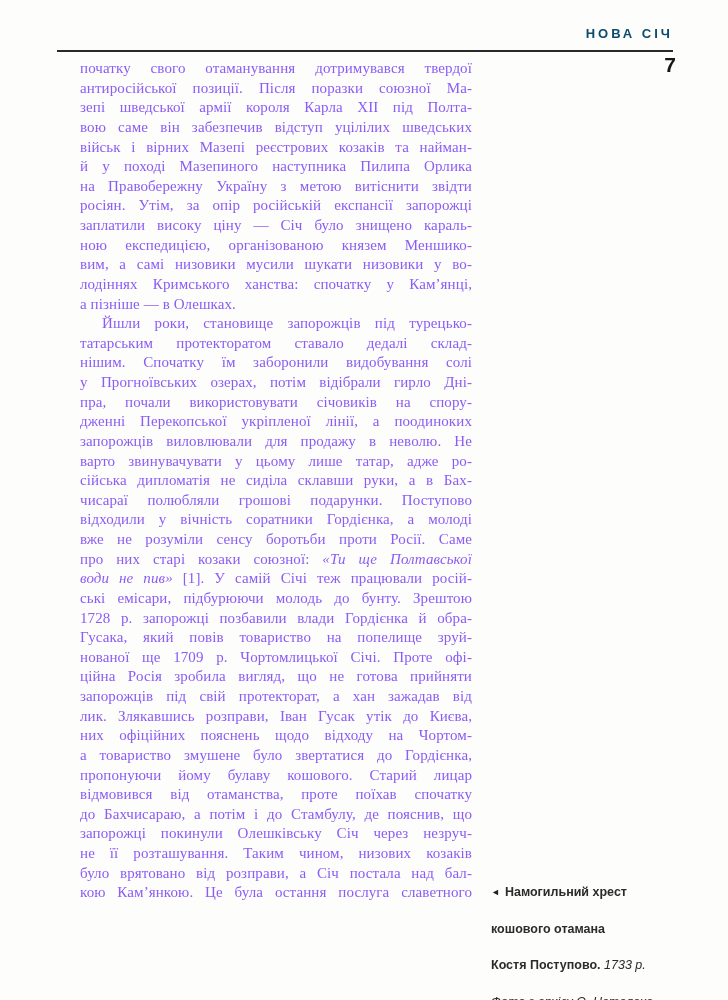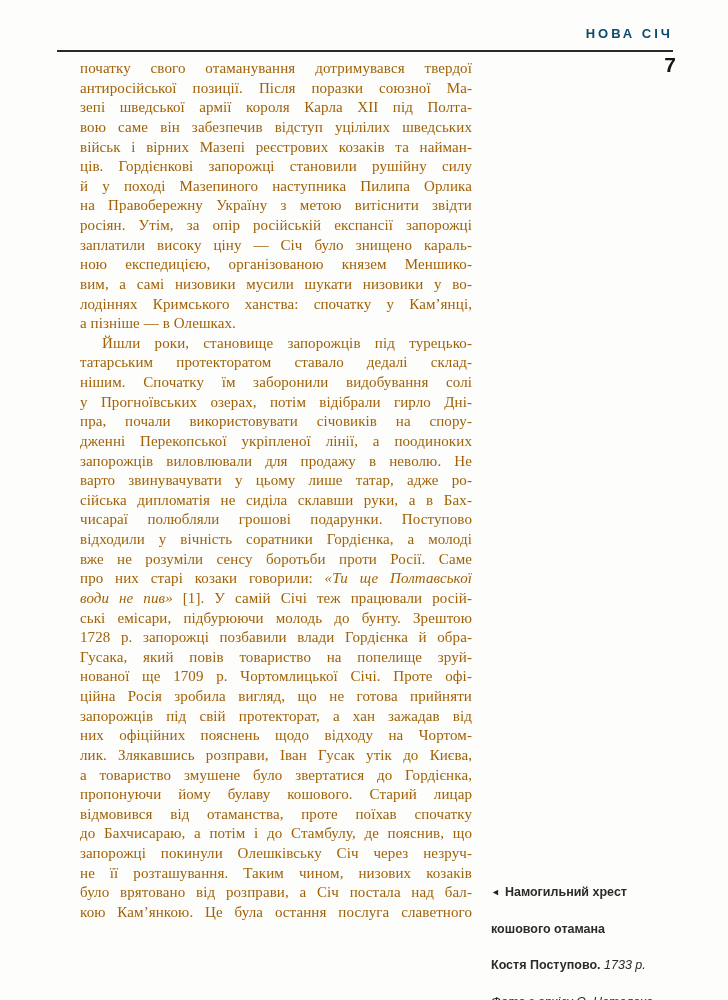--- a/index.html
+++ b/index.html
@@ -25,21 +25,21 @@
   }
   .page-num {
     position:absolute; top:53px; left:648px; width:28px;
     text-align:right;
     font-family:"Liberation Sans", sans-serif;
     font-weight:bold; font-size:21px; color:#161616;
   }
   .body-col {
     position:absolute; top:59px; left:80px; width:392px;
     font-size:15px; line-height:19.64px;
-    color:#a16207;
+    color:#8b5cf6;
   }
   .bline {
     height:19.64px; overflow:hidden;
     text-align:justify; text-align-last:justify;
     letter-spacing:0.1px;
   }
   .bline.left { text-align-last:left; }
   .bline.indent { text-indent:22px; }
   .i { font-style:italic; }
   .b { font-weight:bold; }
@@ -62,51 +62,50 @@
 <div class="page">
   <div class="running-head">НОВА СІЧ</div>
   <div class="head-rule"></div>
   <div class="page-num">7</div>
   <div class="body-col" id="body-col">
       <div class="bline">початку свого отаманування дотримувався твердої</div>
       <div class="bline">антиросійської позиції. Після поразки союзної Ма-</div>
       <div class="bline">зепі шведської армії короля Карла XII під Полта-</div>
       <div class="bline">вою саме він забезпечив відступ уцілілих шведських</div>
       <div class="bline">військ і вірних Мазепі реєстрових козаків та найман-</div>
-      <div class="bline">ців. Гордієнкові запорожці становили рушійну силу</div>
       <div class="bline">й у поході Мазепиного наступника Пилипа Орлика</div>
       <div class="bline">на Правобережну Україну з метою витіснити звідти</div>
       <div class="bline">росіян. Утім, за опір російській експансії запорожці</div>
       <div class="bline">заплатили високу ціну — Січ було знищено караль-</div>
       <div class="bline">ною експедицією, організованою князем Меншико-</div>
       <div class="bline">вим, а самі низовики мусили шукати низовики у во-</div>
       <div class="bline">лодіннях Кримського ханства: спочатку у Кам’янці,</div>
       <div class="bline left">а пізніше — в Олешках.</div>
       <div class="bline indent">Йшли роки, становище запорожців під турецько-</div>
       <div class="bline">татарським протекторатом ставало дедалі склад-</div>
       <div class="bline">нішим. Спочатку їм заборонили видобування солі</div>
       <div class="bline">у Прогноївських озерах, потім відібрали гирло Дні-</div>
       <div class="bline">пра, почали використовувати січовиків на спору-</div>
       <div class="bline">дженні Перекопської укріпленої лінії, а поодиноких</div>
       <div class="bline">запорожців виловлювали для продажу в неволю. Не</div>
       <div class="bline">варто звинувачувати у цьому лише татар, адже ро-</div>
       <div class="bline">сійська дипломатія не сиділа склавши руки, а в Бах-</div>
       <div class="bline">чисараї полюбляли грошові подарунки. Поступово</div>
       <div class="bline">відходили у вічність соратники Гордієнка, а молоді</div>
       <div class="bline">вже не розуміли сенсу боротьби проти Росії. Саме</div>
-      <div class="bline"><span>про них старі козаки говорили: </span><span class="i">«Ти ще Полтавської</span></div>
+      <div class="bline"><span>про них старі козаки союзної: </span><span class="i">«Ти ще Полтавської</span></div>
       <div class="bline"><span class="i">води не пив»</span><span> [1]. У самій Січі теж працювали росій-</span></div>
       <div class="bline">ські емісари, підбурюючи молодь до бунту. Зрештою</div>
       <div class="bline">1728 р. запорожці позбавили влади Гордієнка й обра-</div>
       <div class="bline">Гусака, який повів товариство на попелище зруй-</div>
       <div class="bline">нованої ще 1709 р. Чортомлицької Січі. Проте офі-</div>
       <div class="bline">ційна Росія зробила вигляд, що не готова прийняти</div>
       <div class="bline">запорожців під свій протекторат, а хан зажадав від</div>
+      <div class="bline">лик. Злякавшись розправи, Іван Гусак утік до Києва,</div>
       <div class="bline">них офіційних пояснень щодо відходу на Чортом-</div>
-      <div class="bline">лик. Злякавшись розправи, Іван Гусак утік до Києва,</div>
       <div class="bline">а товариство змушене було звертатися до Гордієнка,</div>
       <div class="bline">пропонуючи йому булаву кошового. Старий лицар</div>
       <div class="bline">відмовився від отаманства, проте поїхав спочатку</div>
       <div class="bline">до Бахчисараю, а потім і до Стамбулу, де пояснив, що</div>
       <div class="bline">запорожці покинули Олешківську Січ через незруч-</div>
       <div class="bline">не її розташування. Таким чином, низових козаків</div>
       <div class="bline">було врятовано від розправи, а Січ постала над бал-</div>
       <div class="bline">кою Кам’янкою. Це була остання послуга славетного</div>
     </div>
   <div class="caption" id="caption">

